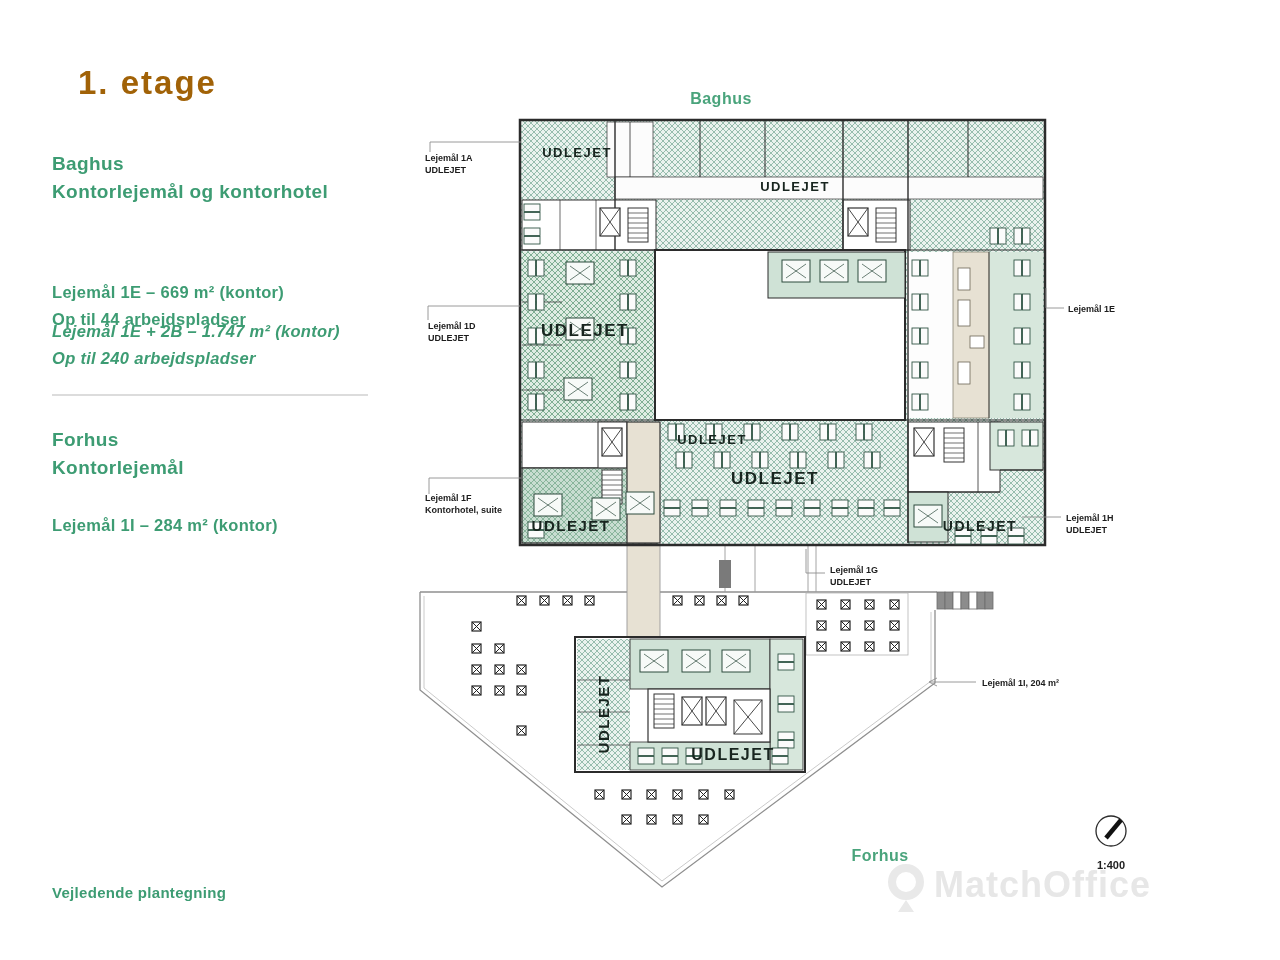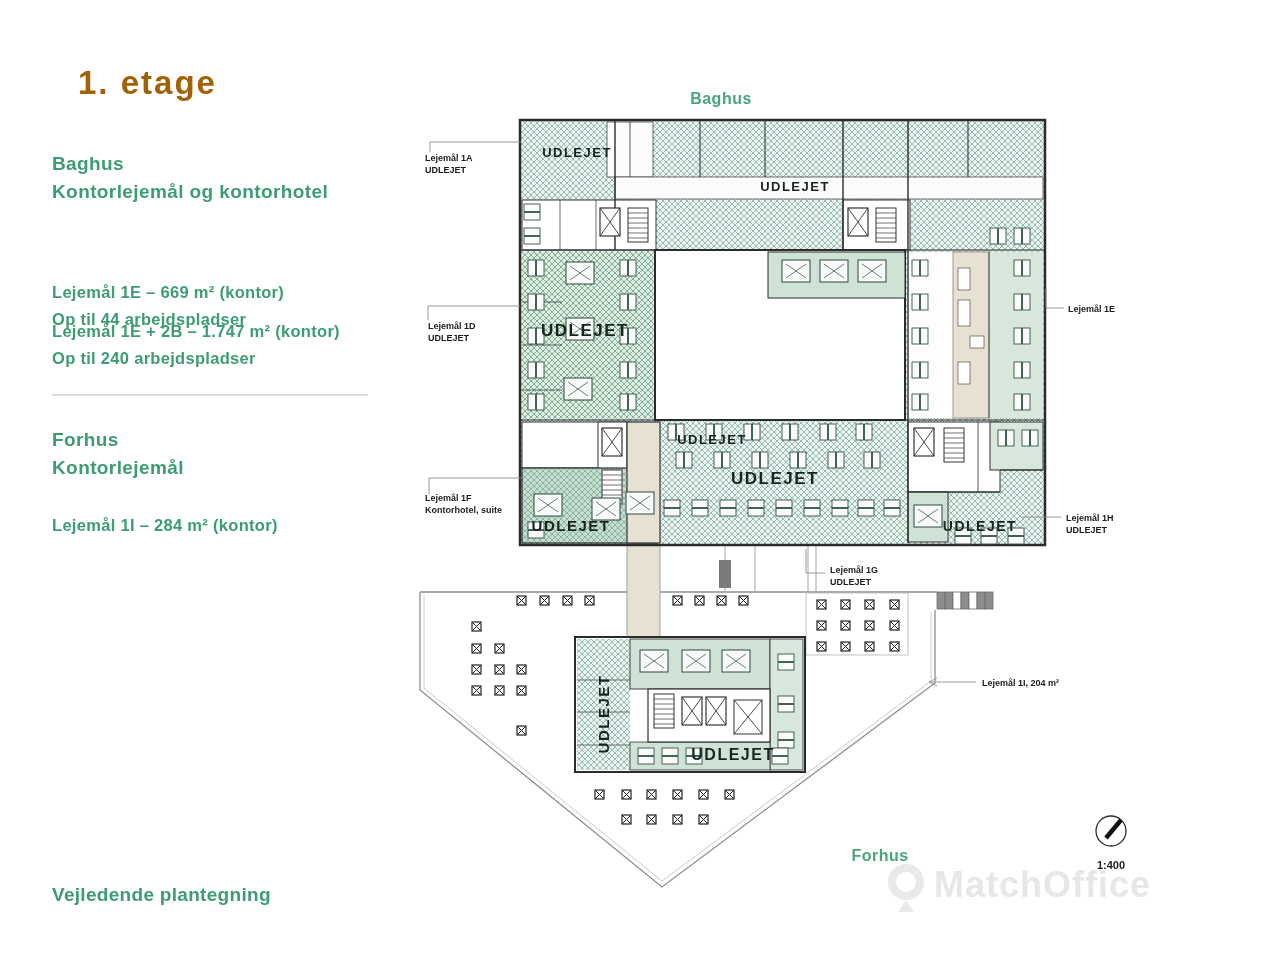--- a/index.html
+++ b/index.html
@@ -5,25 +5,25 @@
   html,body{margin:0;padding:0;background:#fff;}
   .page{position:relative;width:1280px;height:960px;background:#ffffff;overflow:hidden;
         font-family:"Liberation Sans",sans-serif;}
   .plan-svg{position:absolute;left:0;top:0;}
   .sidebar-block{position:absolute;color:#3d9c73;}
   .title{left:50px;top:64px;font-size:33px;font-weight:bold;color:#a16207;letter-spacing:2px;margin-left:28px;}
   .sec-head{font-size:19px;font-weight:bold;line-height:28px;letter-spacing:.4px;}
   .sec-item{font-size:16.5px;font-weight:bold;line-height:27px;letter-spacing:.3px;}
   .bag-head{left:52px;top:150px;}
   .bag-i1{left:52px;top:238px;margin-top:41px;}
-  .bag-i2{left:52px;top:318px;}
+  .bag-i2{left:52px;top:318px;font-style:italic;}
   .divider{position:absolute;left:52px;top:394px;width:316px;border-top:2px solid #dcdcdc;}
   .for-head{left:52px;top:426px;}
   .for-i1{left:52px;top:512px;}
-  .footnote{left:52px;top:884px;font-size:19px;font-weight:bold;letter-spacing:.3px;text-align:right;}
+  .footnote{left:52px;top:884px;font-size:15px;font-weight:bold;letter-spacing:.3px;text-align:right;}
 </style>
 </head>
 <body>
 
 <div class="page">
 
 <svg class="plan-svg" width="1280" height="960" viewBox="0 0 1280 960">
   <defs>
     <pattern id="xh1" width="6" height="6" patternUnits="userSpaceOnUse">
       <rect width="6" height="6" fill="#eaf2ee"></rect>

